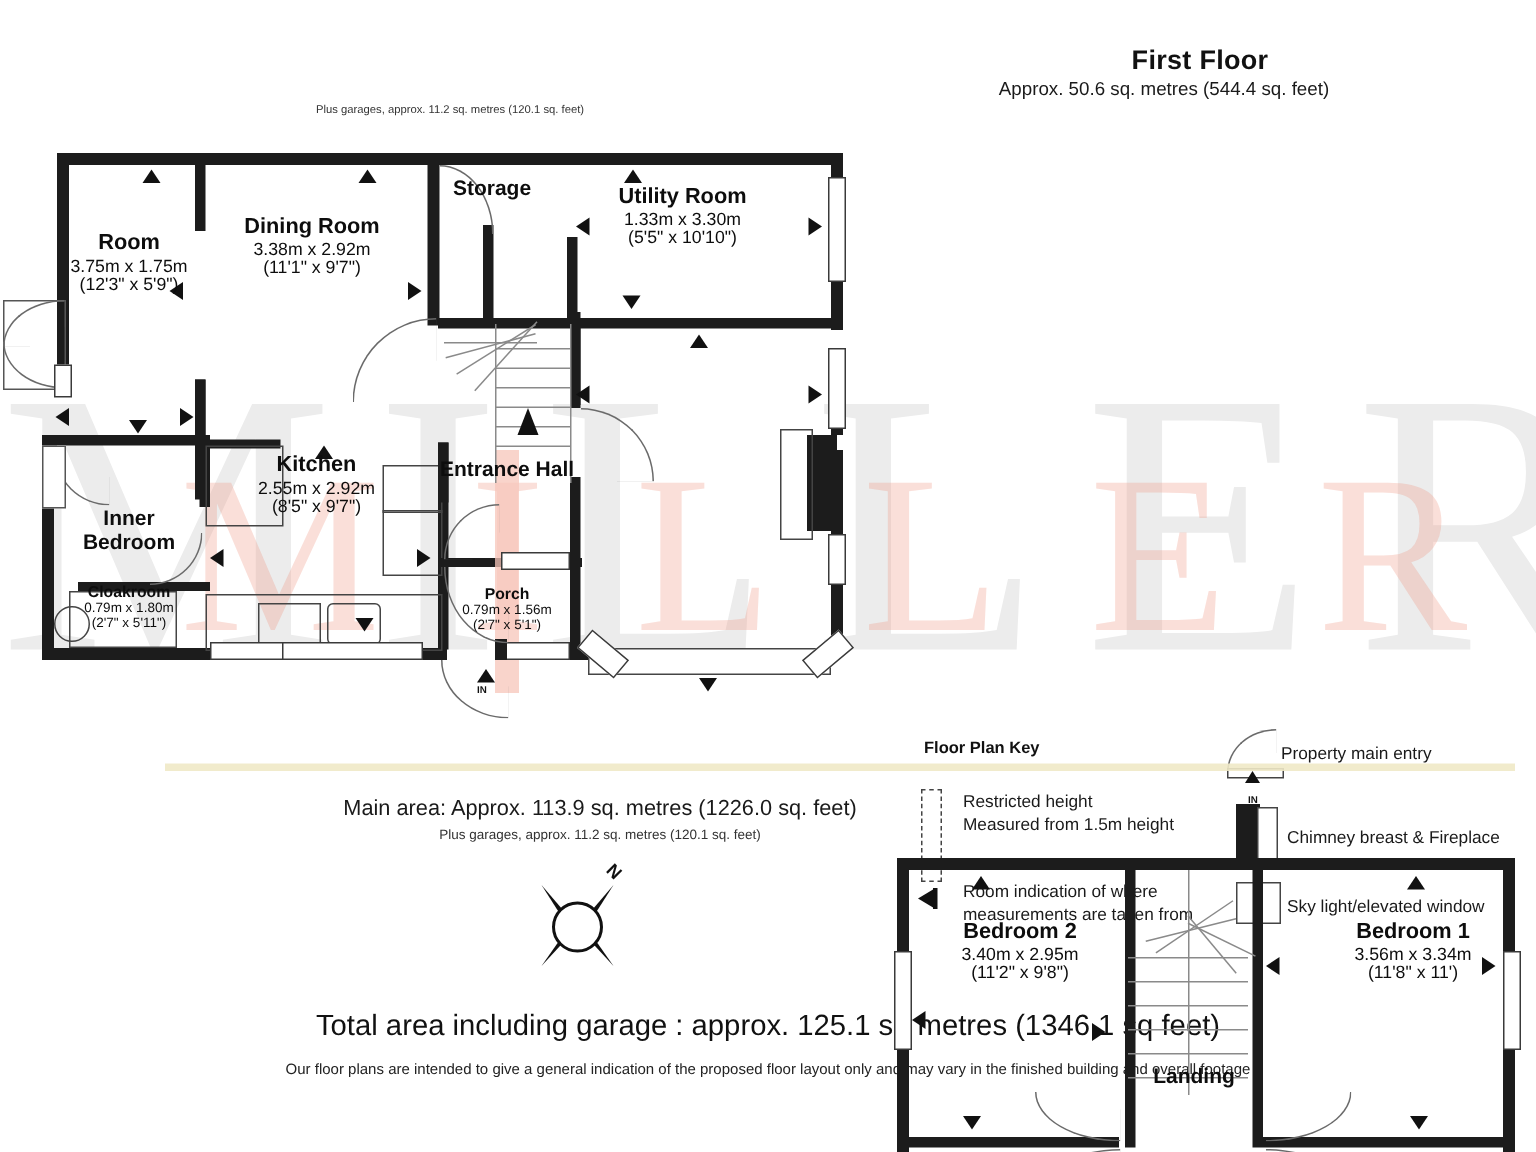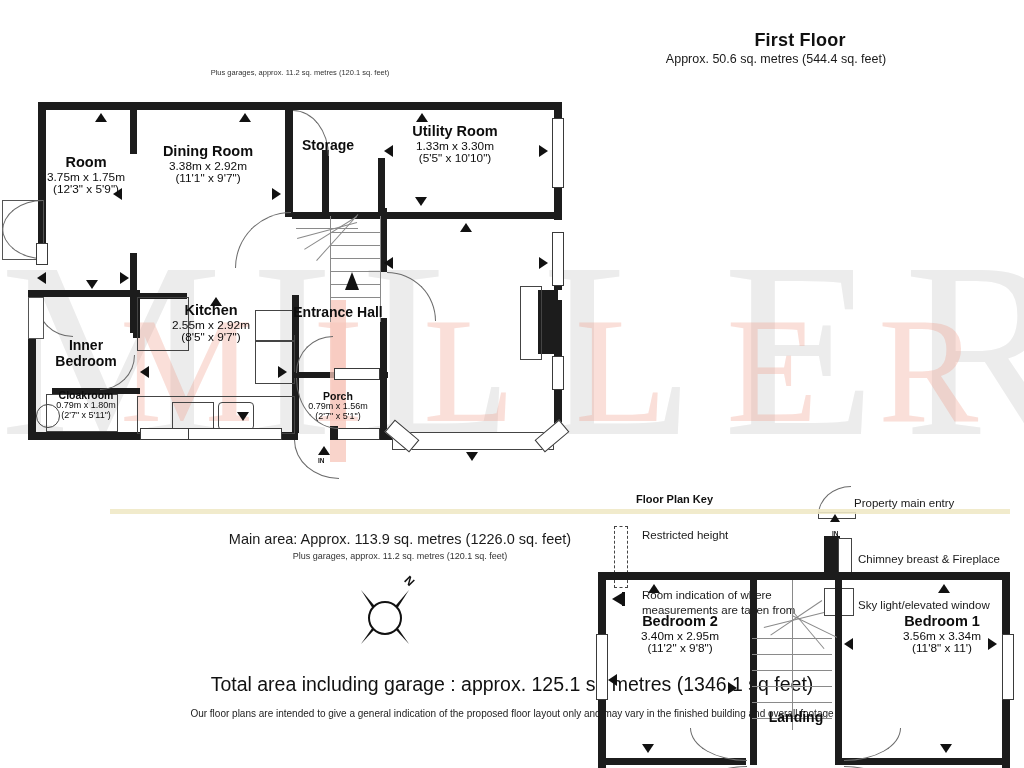--- a/index.html
+++ b/index.html
@@ -60,21 +60,21 @@
     user-select:none;z-index:1;font-weight:400;
   }
   #watermark2{
     position:absolute;left:120px;top:255px;width:800px;height:230px;
     font-family:"Liberation Serif", serif;
     font-size:150px;letter-spacing:60px;color:rgba(240,150,130,.30);
     text-align:center;line-height:230px;pointer-events:none;user-select:none;z-index:1;
   }
   .plan{position:relative;z-index:3;}
   
-  .key-title{font-size:11px;font-weight:bold;color:#111;margin-left:20px;}
+  .key-title{font-size:11px;font-weight:bold;color:#111;}
   .key-txt{font-size:11.5px;color:#1a1a1a;line-height:1.25;}
   .bigtxt{font-size:14.5px;color:#1a1a1a;text-align:center;}
   .smtxt{font-size:9px;color:#333;text-align:center;}
   .total{font-size:19.5px;text-align:center;color:#111;}
   .disc{font-size:10px;text-align:center;color:#222;}
   
   #band{position:absolute;left:110px;top:509px;width:900px;height:5px;background:#efe9c6;opacity:.9;z-index:2;}
   .in-lbl{position:absolute;font-size:6.5px;font-weight:bold;color:#111;}
   .porchstrip{position:absolute;background:rgba(247,198,185,.75);}
 </style>
@@ -212,21 +212,21 @@
     <div class="room" style="left:26px;top:155px;width:120px;">
       <span class="nm">Room</span>
       <span class="dm">3.75m x 1.75m</span>
       <span class="dm">(12'3" x 5'9")</span>
     </div>
     <div class="room" style="left:143px;top:144px;width:130px;">
       <span class="nm two">Dining Room</span>
       <span class="dm">3.38m x 2.92m</span>
       <span class="dm">(11'1" x 9'7")</span>
     </div>
-    <div class="room plain" style="left:282px;top:118px;width:92px;margin-top:20px;">
+    <div class="room plain" style="left:282px;top:118px;width:92px;">
       <span class="nm">Storage</span>
     </div>
     <div class="room" style="left:392px;top:124px;width:126px;">
       <span class="nm two">Utility Room</span>
       <span class="dm">1.33m x 3.30m</span>
       <span class="dm">(5'5" x 10'10")</span>
     </div>
     <div class="room" style="left:146px;top:303px;width:130px;">
       <span class="nm">Kitchen</span>
       <span class="dm">2.55m x 2.92m</span>
@@ -320,20 +320,21 @@
       <circle cx="40" cy="40" r="16" fill="#fff" stroke="#111" stroke-width="2"></circle>
     </svg>
     <div class="abs" style="left:60px;top:-4px;font-size:12px;font-weight:bold;transform:rotate(45deg);">N</div>
   </div>
 
   <div class="abs" style="left:600px;top:488px;width:424px;height:130px;">
     <div class="abs key-title" style="left:16px;top:5px;">Floor Plan Key</div>
 
     <div class="abs" style="left:14px;top:38px;width:12px;height:60px;border:1px dashed #444;background:#fff;"></div>
     <div class="abs key-txt" style="left:42px;top:40px;width:220px;">Restricted height</div>
+    <div class="abs key-txt" style="left:42px;top:55px;width:230px;">Measured from 1.5m height</div>
 
     <div class="abs" style="left:12px;top:104px;width:18px;height:14px;">
       <svg width="18" height="14" viewBox="0 0 18 14">
         <polygon points="0,7 10,1 10,13" fill="#111"></polygon>
         <rect x="10" y="0" width="3" height="14" fill="#111"></rect>
       </svg>
     </div>
     <div class="abs key-txt" style="left:42px;top:100px;width:230px;">Room indication of where</div>
     <div class="abs key-txt" style="left:42px;top:115px;width:240px;">measurements are taken from</div>
 

